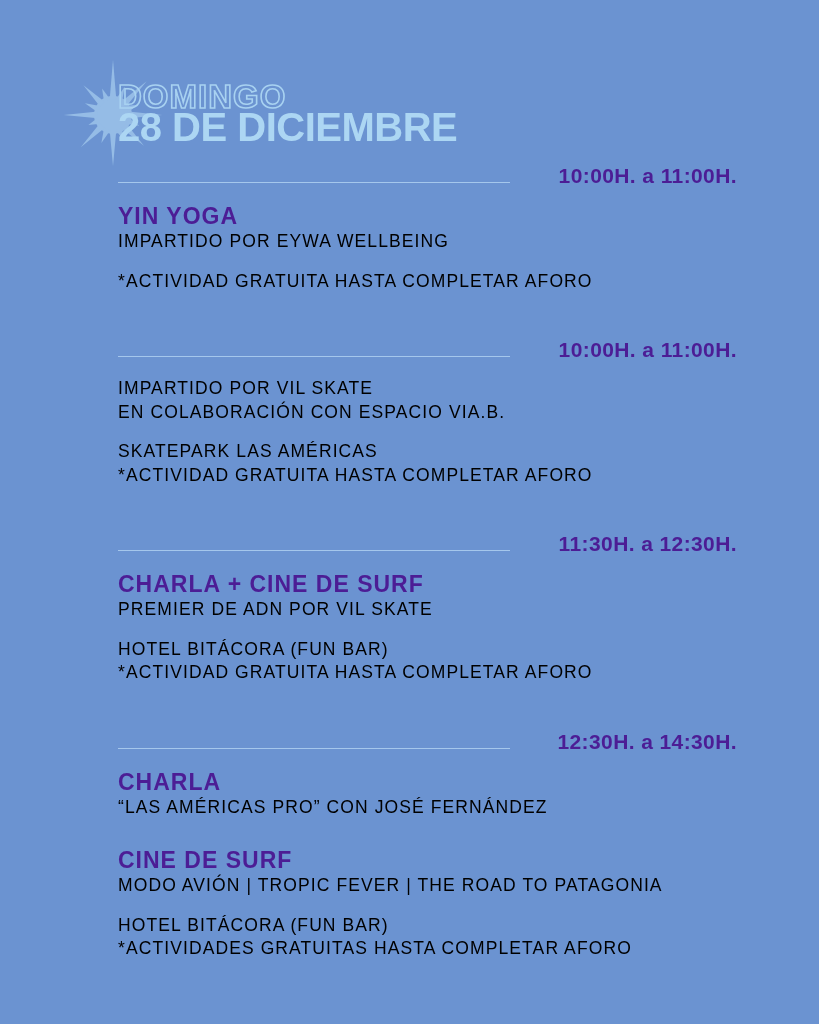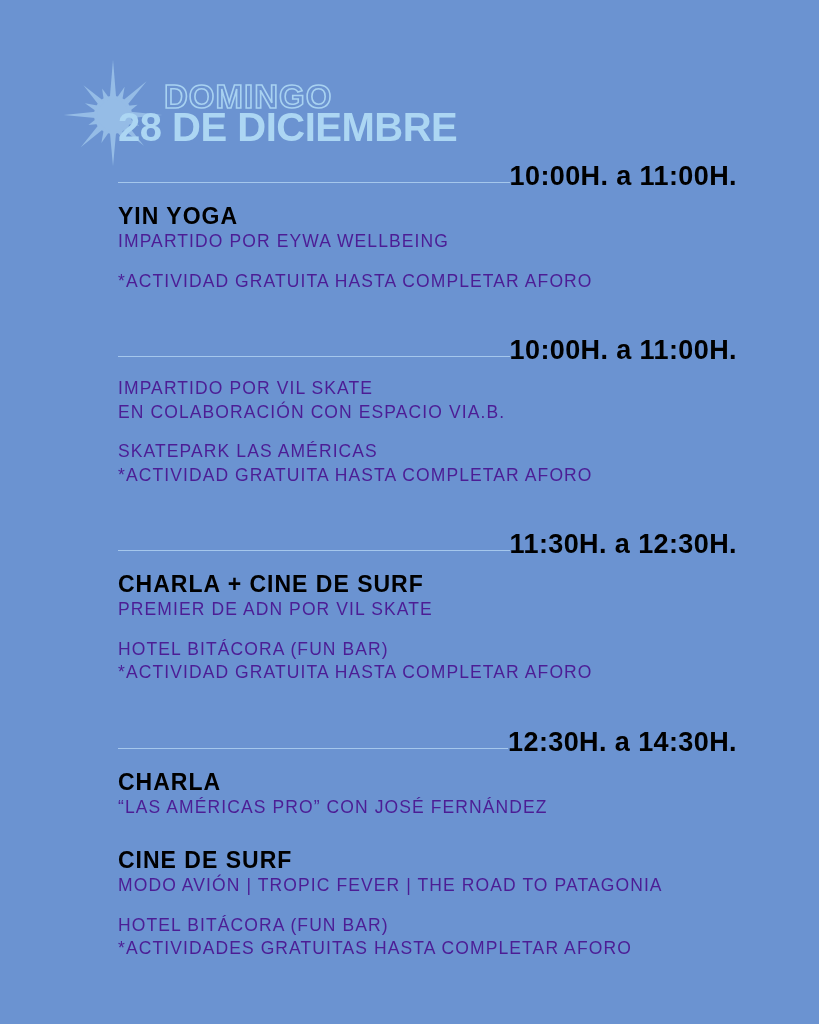--- a/index.html
+++ b/index.html
@@ -29,21 +29,20 @@
     position: relative;
     z-index: 1;
     padding-top: 82px;
   }
   .day {
     font-size: 33px;
     font-weight: 700;
     letter-spacing: 1px;
     line-height: 30px;
     color: #A8D2F1;
-    margin-left: 46px;
   }
   @supports (-webkit-text-stroke: 1px #fff) {
     .day {
       color: transparent;
       -webkit-text-stroke: 1.6px #A8D2F1;
     }
   }
   .date {
     font-size: 40px;
     font-weight: 700;
@@ -59,43 +58,43 @@
     align-items: flex-end;
     margin-bottom: 14px;
   }
   .rule {
     width: 392px;
     height: 0;
     border-bottom: 1.5px solid rgba(180, 212, 242, 0.8);
     margin-bottom: 6px;
   }
   .time {
-    font-size: 27px;
+    font-size: 21px;
     font-weight: 700;
     letter-spacing: 0.4px;
     line-height: 26px;
-    color: #000000;
+    color: #4c1d95;
     white-space: nowrap;
   }
   .event + .event { margin-top: 28px; }
   .title {
     margin: 0;
     font-size: 23px;
     font-weight: 700;
     letter-spacing: 1px;
     line-height: 27px;
-    color: #000000;
+    color: #4c1d95;
   }
   .line {
     margin: 0;
     font-size: 17.5px;
     font-weight: 400;
     letter-spacing: 1.1px;
     line-height: 23.5px;
-    color: #4c1d95;
+    color: #000000;
   }
   .venue { margin-top: 16px; }
 </style>
 </head>
 <body>
 
 <div class="poster">
 
   <svg class="sun" viewBox="0 0 120 120" xmlns="http://www.w3.org/2000/svg" aria-hidden="true">
     <g fill="#95BCE6">

